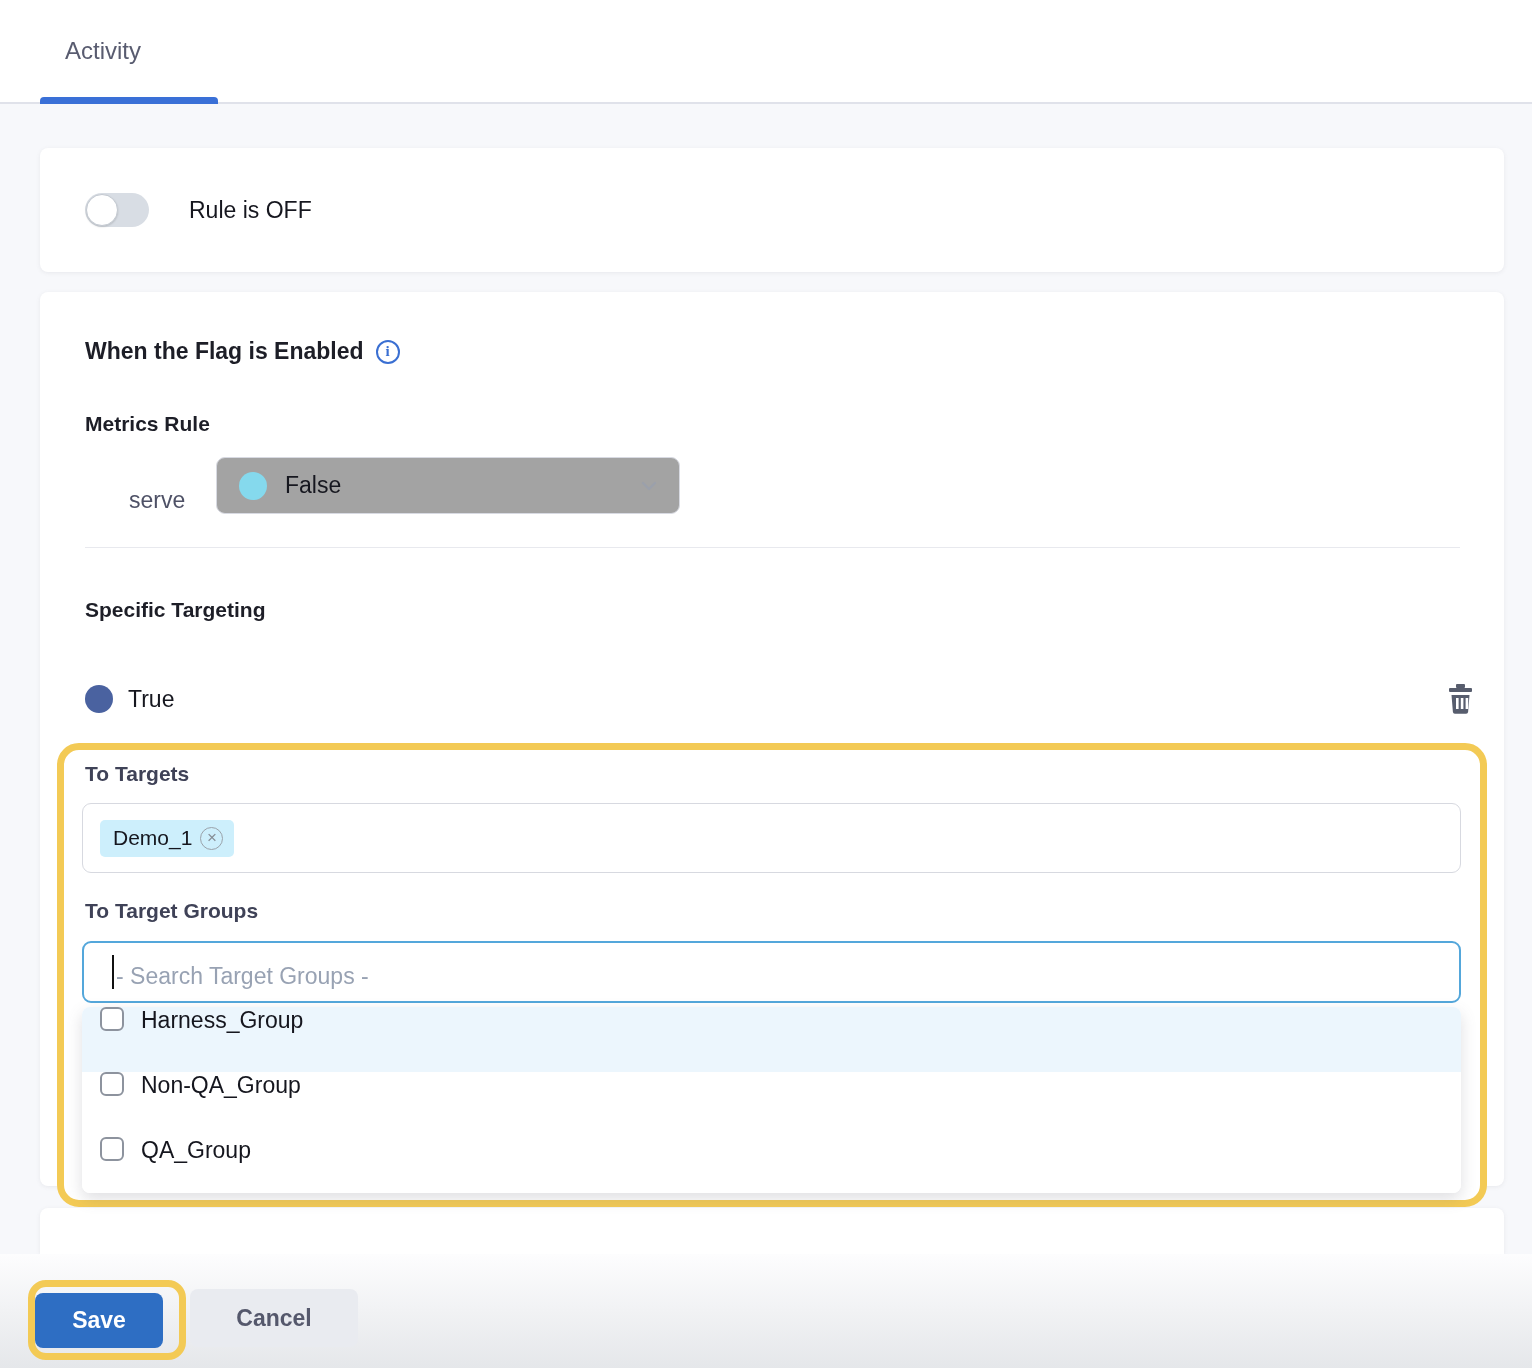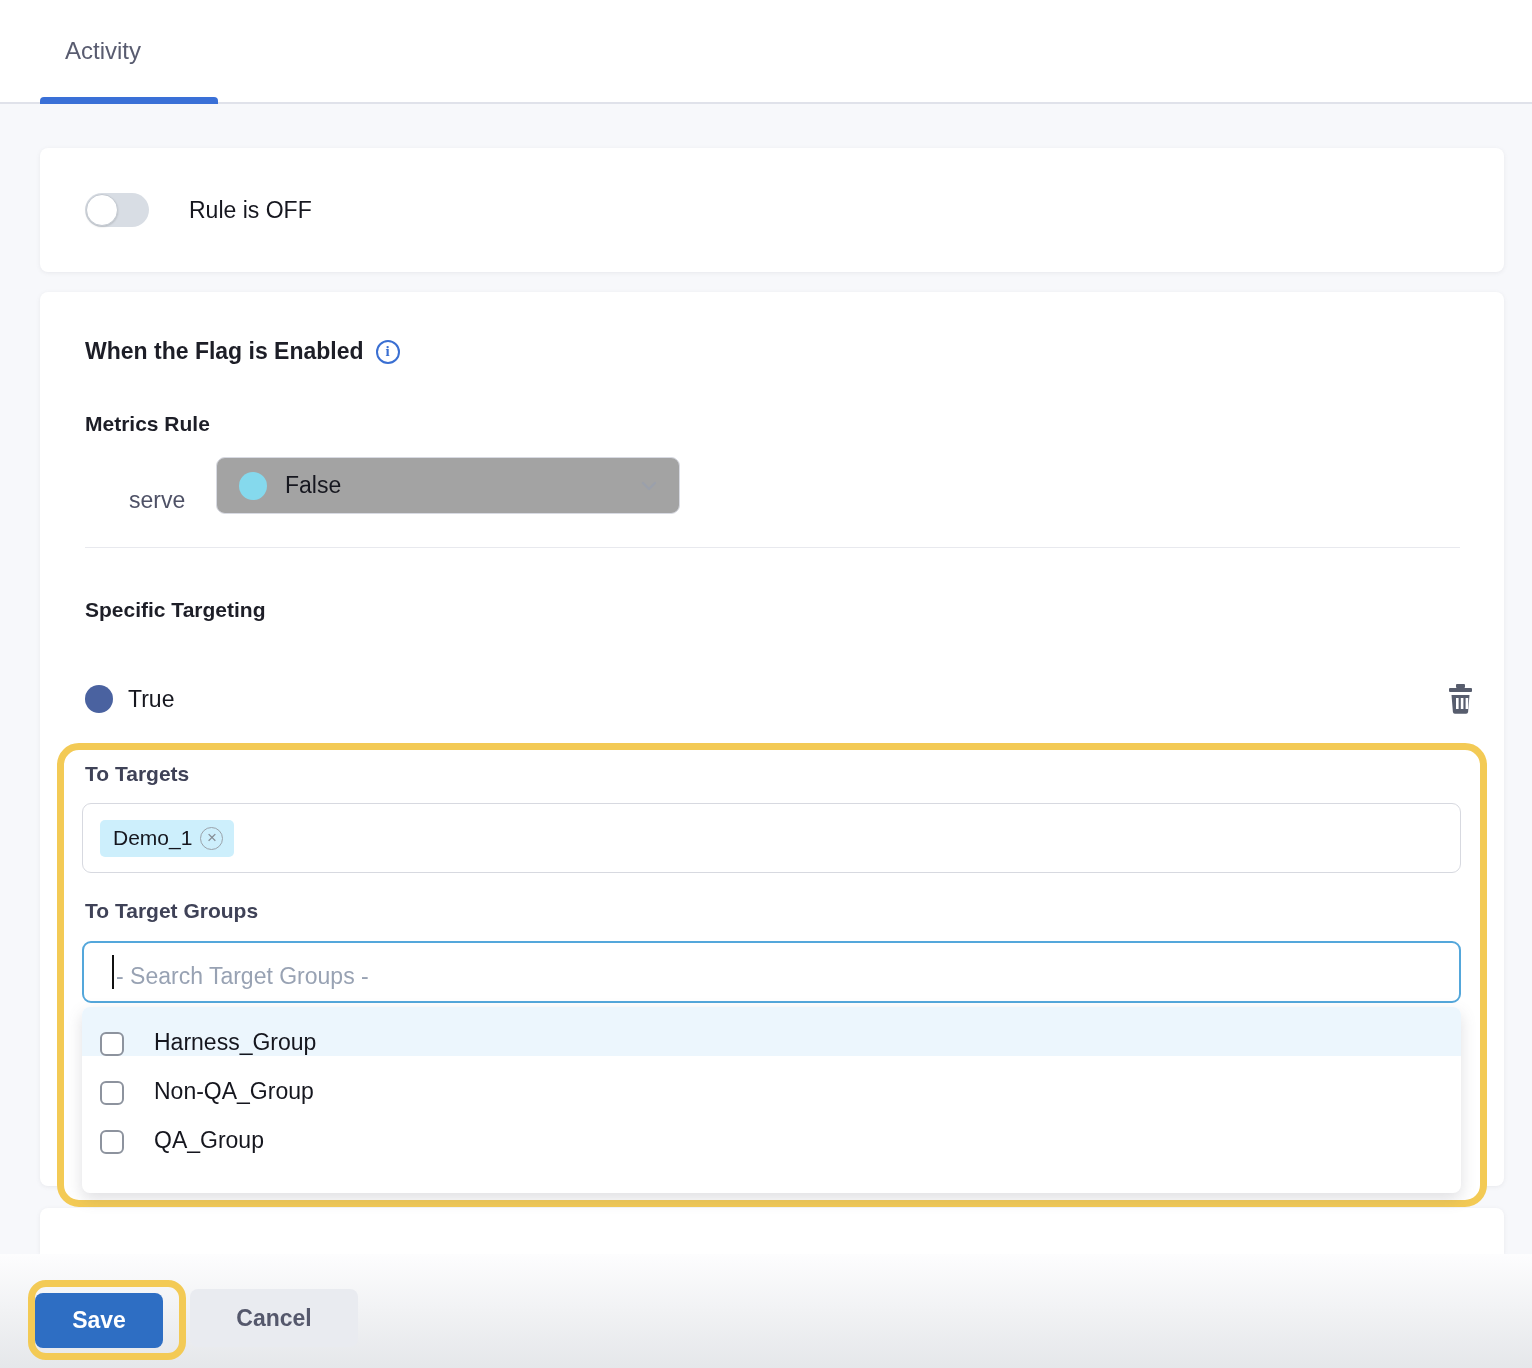--- a/index.html
+++ b/index.html
@@ -64,21 +64,21 @@
           background:#cdeffc; border-radius:5px; font-size:21px; color:#15161e; }
   .chip-x { display:inline-flex; align-items:center; justify-content:center; width:23px; height:23px;
             border:1.5px solid #9aa2aa; border-radius:50%; color:#868e96; font-size:17px; cursor:pointer; }
   .search-input { position:absolute; left:18px; top:191px; width:1379px; height:62px;
                   border:2px solid #54a7db; border-radius:9px; background:#fff;
                   display:flex; align-items:center; padding:0 28px; cursor:text; }
   .caret-bar { width:2px; height:34px; background:#111; margin-right:2px; }
   .placeholder { font-size:23px; color:#98a2b3;margin-top:8px; }
   .dropdown { position:absolute; left:18px; top:257px; width:1379px; height:186px; background:#fff;
               border-radius:8px; box-shadow:0 6px 16px rgba(96,97,112,0.20); overflow:hidden; }
-  .option { display:flex; align-items:flex-end; gap:30px; height:49px; padding:0 18px; font-size:23px;
+  .option { display:flex; align-items:flex-start; gap:17px; height:65px; padding:0 18px; font-size:23px;
             color:#15161e; background:#ffffff; cursor:pointer; }
   .option.highlighted { background:#ecf6fd; }
   .checkbox { width:24px; height:24px; border:2px solid #8d939e; border-radius:6px; background:#fff; flex:0 0 auto; }
 
   
   .footer { position:absolute; left:0; top:1254px; width:1532px; height:114px;
             background:linear-gradient(180deg, #fdfdfe 0%, #e5e7ea 100%); }
   .save-ring { position:absolute; left:28px; top:1280px; width:158px; height:80px;
                border:7px solid #f3ca55; border-radius:18px; display:flex;
                align-items:center; z-index:4; background:transparent; }

